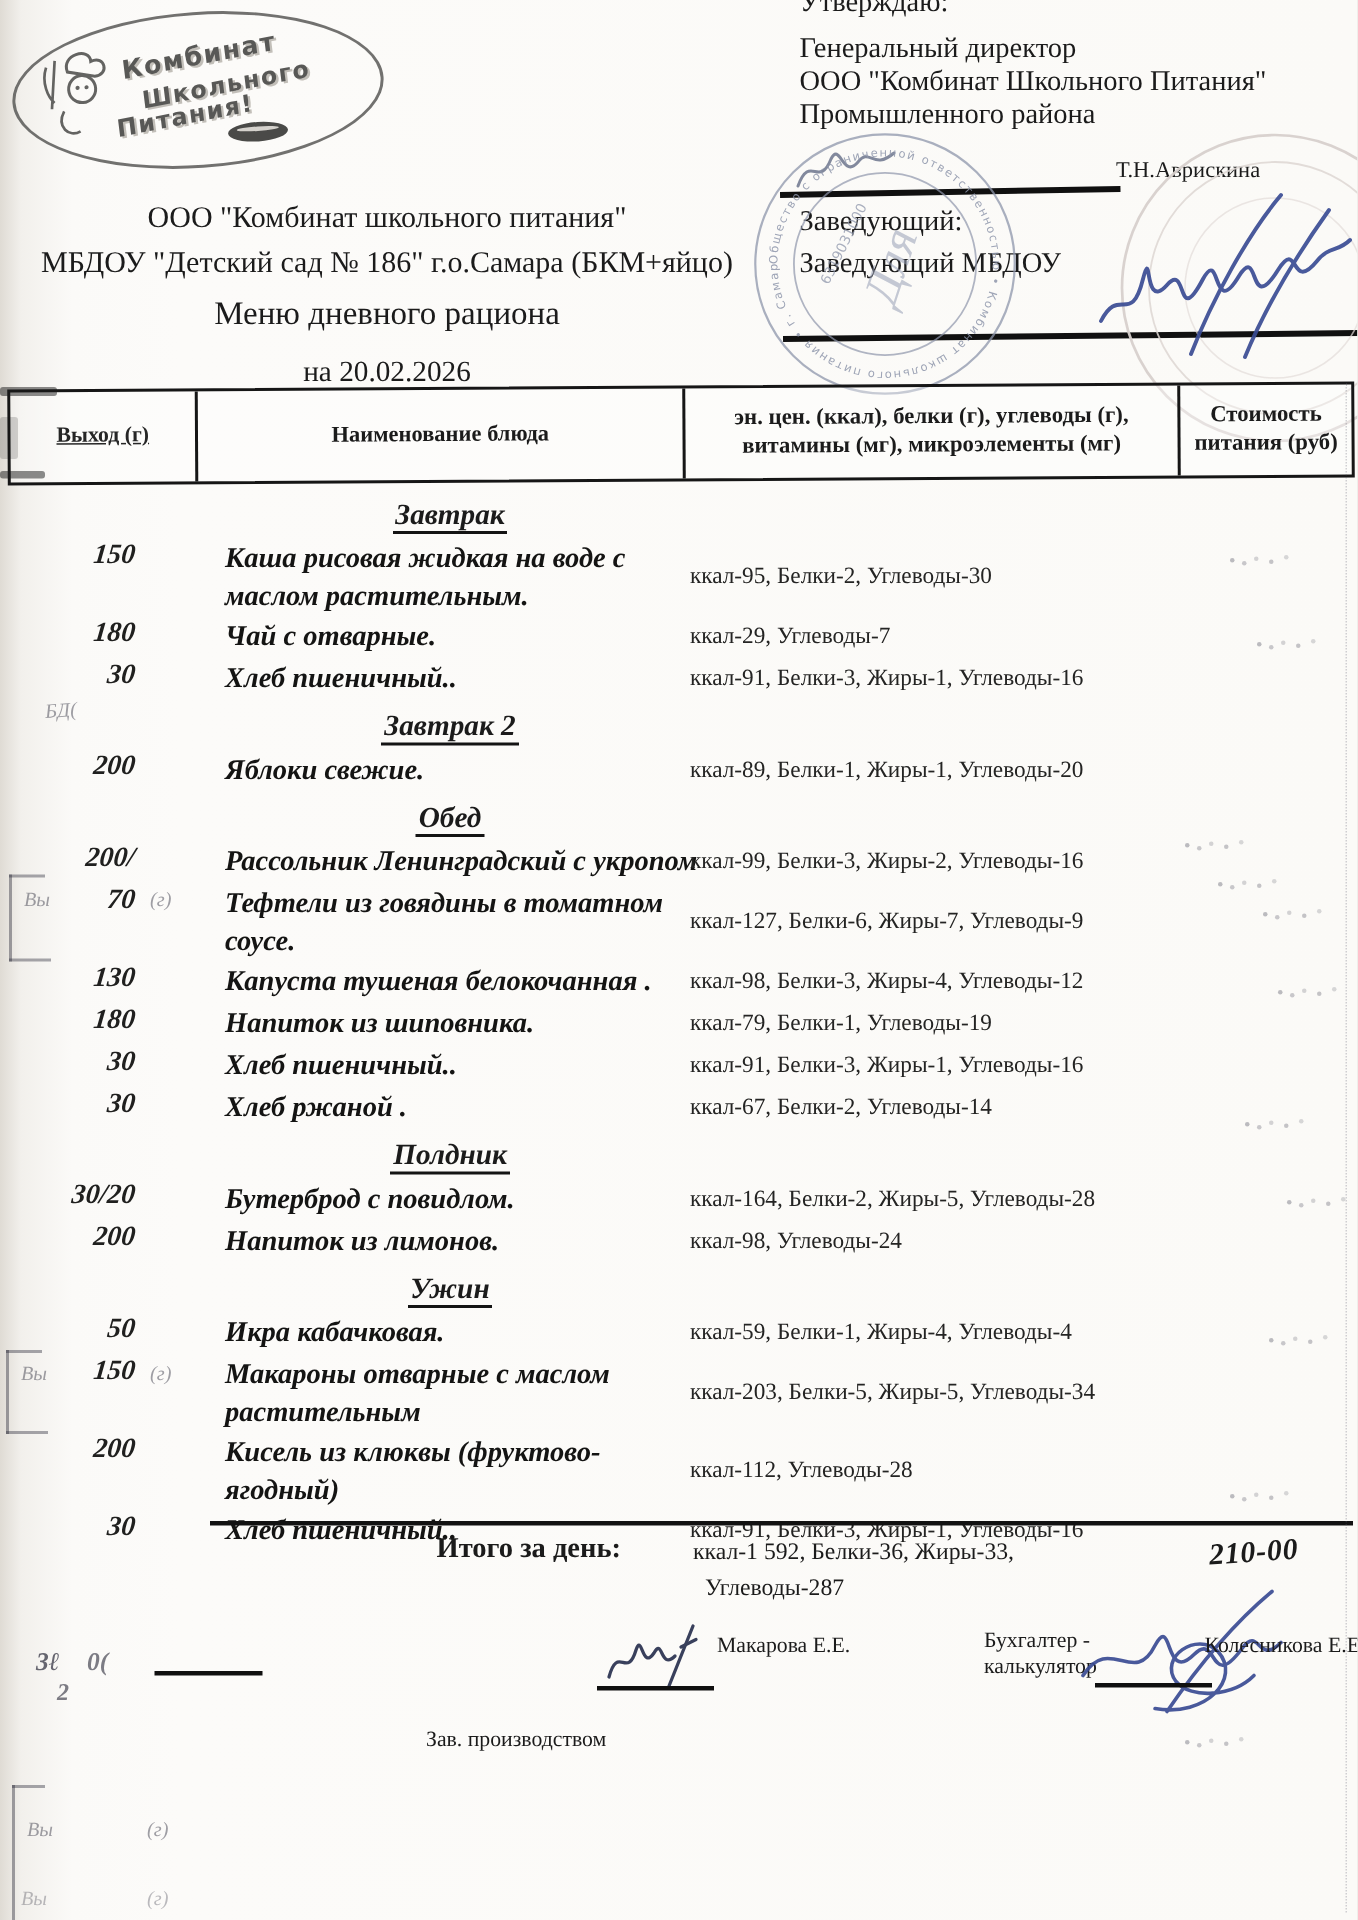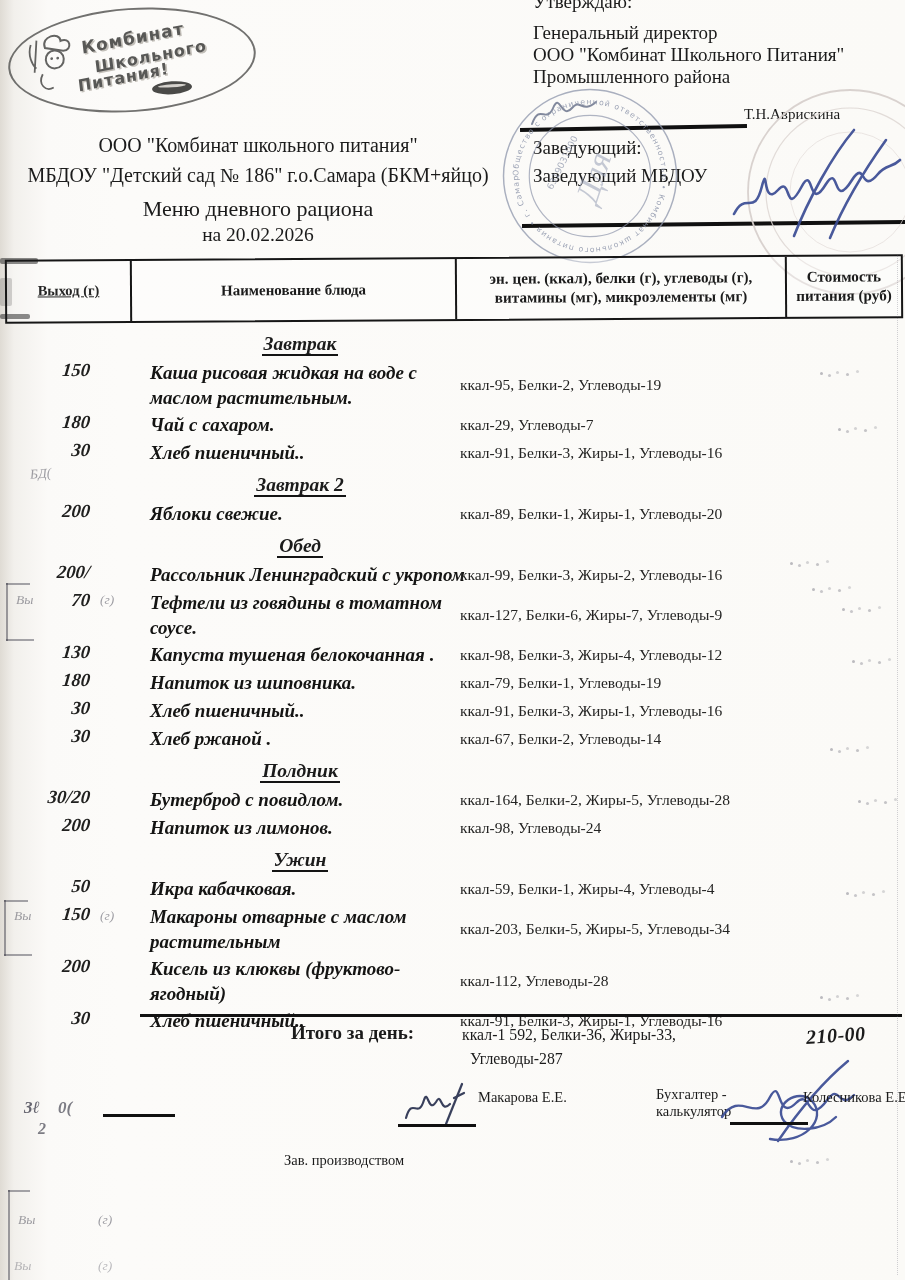--- a/index.html
+++ b/index.html
@@ -20,21 +20,21 @@
   .chef{position:absolute;left:18px;top:12px;}
   
   .t19{font-size:19px;line-height:1.14;}
   .t15{font-size:15px;}
   .sig-line{background:#101010;}
   
   .titles{left:12px;top:134px;width:492px;text-align:center;}
   .titles .org{font-size:20px;}
   .titles .inst{font-size:20px;margin-top:7px;}
   .titles .menu{font-size:22px;margin-top:9px;}
-  .titles .date{font-size:19.5px;margin-top:2px;}
+  .titles .date{font-size:19.5px;margin-top:16px;}
   
   .thead{left:5px;top:257px;width:894px;height:60px;border:2.5px solid #161616;display:flex;
     transform:rotate(-.35deg);background:rgba(255,255,255,.35);}
   .th{border-right:2px solid #161616;display:flex;flex-direction:column;justify-content:center;
     align-items:center;text-align:center;font-weight:bold;font-size:15px;line-height:1.22;padding:1px 3px;box-sizing:border-box;}
   .th:last-child{border-right:none;}
   .th1{width:125px;font-size:14.5px;color:#262626;text-decoration:underline;}
   .th2{width:325px;}
   .th3{width:330px;font-size:15.2px;}
   .th4{width:114px;font-size:15.2px;}
@@ -140,25 +140,25 @@
       <div>витамины (мг), микроэлементы (мг)</div>
     </div>
     <div class="th th4">Стоимость питания (руб)</div>
   </div>
 
   <div class="abs menu-body">
       <div class="sec-heading"><span>Завтрак</span></div>
       <div class="menu-row">
         <span class="portion">150</span>
         <div class="dish">Каша рисовая жидкая на воде с маслом растительным.</div>
-        <div class="nutrition">ккал-95, Белки-2, Углеводы-19</div>
+        <div class="nutrition">ккал-95, Белки-2, Углеводы-30</div>
       </div>
       <div class="menu-row">
         <span class="portion">180</span>
-        <div class="dish">Чай с сахаром.</div>
+        <div class="dish">Чай с отварные.</div>
         <div class="nutrition">ккал-29, Углеводы-7</div>
       </div>
       <div class="menu-row">
         <span class="portion">30</span>
         <div class="dish">Хлеб  пшеничный..</div>
         <div class="nutrition">ккал-91, Белки-3, Жиры-1, Углеводы-16</div>
       </div>
       <div class="sec-heading"><span>Завтрак 2</span></div>
       <div class="menu-row">
         <span class="portion">200</span>

